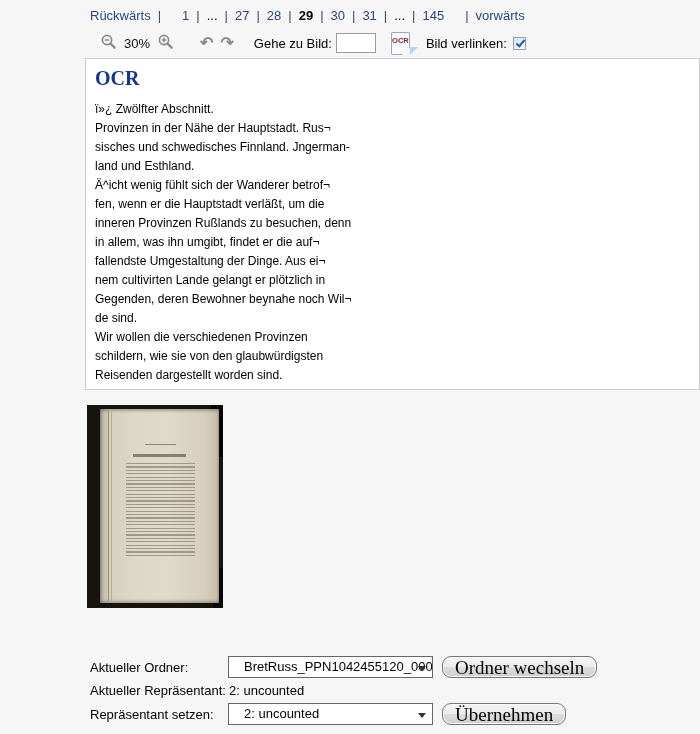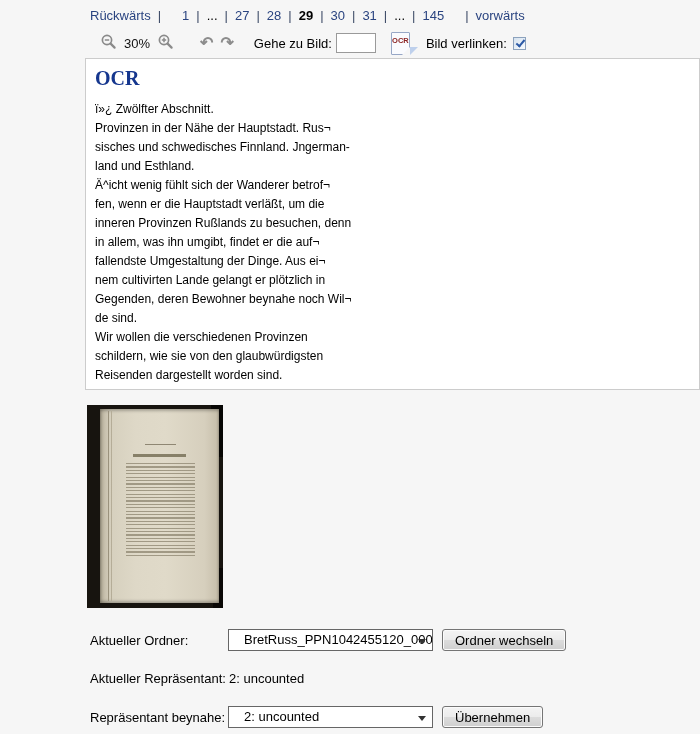--- a/index.html
+++ b/index.html
@@ -108,41 +108,41 @@
   .thumb .tb-head { position: absolute; top: 23%; left: 28%; width: 44%; height: 3px; background: #878068; }
   .thumb .textblock {
     position: absolute; top: 28%; left: 22%; width: 58%; height: 48%;
     background: repeating-linear-gradient(
       to bottom, #968e79 0px, #968e79 1.2px, transparent 1.2px, transparent 3.4px);
     opacity: 0.85;
   }
 
   
   .rep-form {
-    position: absolute; left: 90px; top: 629px;
+    position: absolute; left: 90px; top: 656px;
     display: grid; grid-template-columns: 138px 207px auto;
-    row-gap: 20px; align-items: center; font-size: 13px;
+    row-gap: 5px; align-items: center; font-size: 13px;
   }
   .rep-form .lbl { color: #000; }
   .combo {
     position: relative; width: 205px; height: 22px;
     border: 1px solid #666666; background: #fff;
     font-size: 13px; line-height: 20px; padding: 0 18px 0 15px;
     cursor: pointer; overflow: hidden; white-space: nowrap;
   }
   .combo::after {
     content: ""; position: absolute; right: 6px; top: 9px;
     border: 4px solid transparent; border-top: 5px solid #333;
   }
   .btn {
     height: 22px; margin-left: 7px; padding: 0 12px;
-    border: 1px solid #757575; border-radius: 3px;
+    border: 1px solid #757575; border-radius: 9px;
     background: linear-gradient(#f4f4f4, #ececec 48%, #dcdcdc 52%, #cfcfcf);
     box-shadow: inset 0 0 0 1px #fbfbfb;
-    font-size: 13px; font-family: Liberation Sans, sans-serif;
+    font-size: 19px; font-family: Liberation Serif, serif;
     cursor: pointer; white-space: nowrap;
   }
   .rep-value { padding-left: 1px; }
 </style>
 </head>
 <body>
 
 <div class="page">
 
   <div class="pagenav">
@@ -248,18 +248,18 @@
 
   <div class="rep-form">
     <span class="lbl">Aktueller Ordner:</span>
     <div class="combo">BretRuss_PPN1042455120_000</div>
     <div><button class="btn">Ordner wechseln</button></div>
 
     <span class="lbl">Aktueller Repräsentant:</span>
     <span class="rep-value">2: uncounted</span>
     <span></span>
 
-    <span class="lbl">Repräsentant beynahe:</span>
+    <span class="lbl">Repräsentant setzen:</span>
     <div class="combo">2: uncounted</div>
     <div><button class="btn">Übernehmen</button></div>
   </div>
 
 </div>
 
 </body></html>

